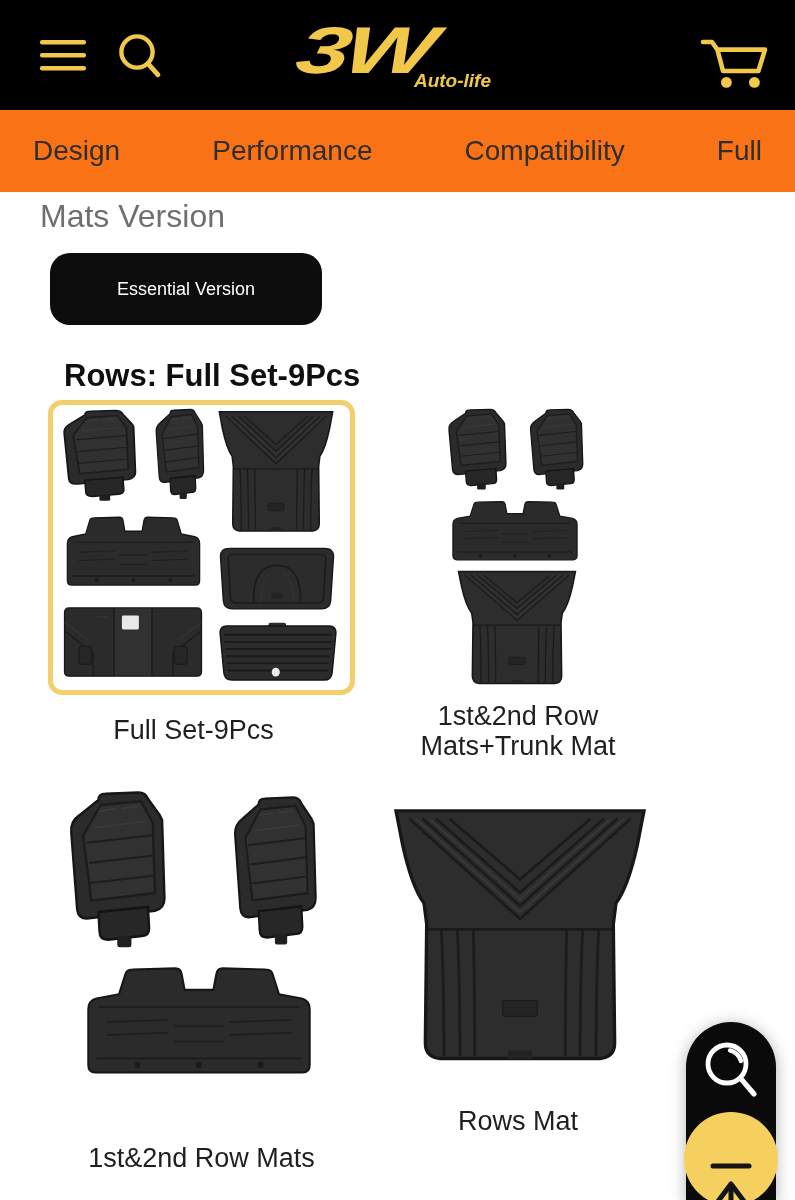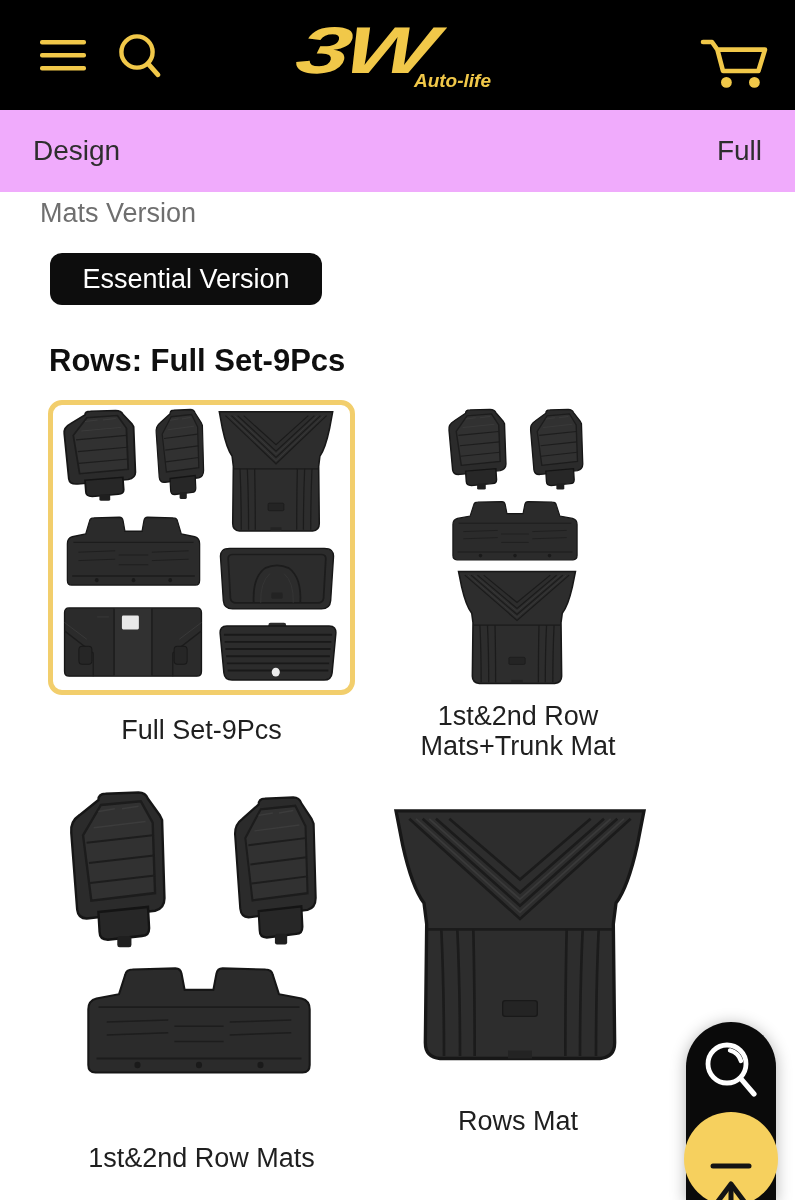--- a/index.html
+++ b/index.html
@@ -11,45 +11,45 @@
   .app-header{position:absolute;left:0;top:0;width:795px;height:110px;background:#000;}
   .icon-btn{position:absolute;cursor:pointer;}
   .logo{position:absolute;left:298px;top:12px;width:195px;height:86px;color:#F1C849;}
   .logo-text{
     font-size:66px;font-weight:700;font-style:italic;line-height:76px;letter-spacing:-4px;
     transform:scaleX(1.45) skewX(-8deg);transform-origin:left center;display:inline-block;
   }
   .logo-tagline{position:absolute;right:2px;bottom:6px;font-size:19px;font-weight:700;font-style:italic;margin-left:15px;}
   
   .main-nav{
-    position:absolute;left:0;top:110px;width:795px;height:82px;background:#f0abfc;
+    position:absolute;left:0;top:110px;width:795px;height:82px;background:#f97316;
     display:flex;align-items:center;justify-content:space-between;
     padding:0 33px;box-sizing:border-box;
   }
   .nav-item{font-size:28px;color:#2E2E2E;cursor:pointer;white-space:nowrap;}
   
-  .mats-version-label{position:absolute;left:40px;top:198px;font-size:27px;color:#6F6F6F;}
+  .mats-version-label{position:absolute;left:40px;top:198px;font-size:32px;color:#6F6F6F;}
   .essential-btn{
-    position:absolute;left:50px;top:253px;width:272px;height:52px;background:#0D0D0D;
-    border:none;border-radius:12px;color:#fff;font-size:27px;font-family:inherit;
+    position:absolute;left:50px;top:253px;width:272px;height:72px;background:#0D0D0D;
+    border:none;border-radius:20px;color:#fff;font-size:18px;font-family:inherit;
     display:flex;align-items:center;justify-content:center;cursor:pointer;
   }
   .rows-heading{position:absolute;left:48px;top:342px;font-size:31px;font-weight:700;color:#0F0F0F;}
   
   .option-box{position:absolute;box-sizing:border-box;cursor:pointer;}
   .option-box.selected{border:5px solid #F2CE6C;border-radius:14px;background:#fff;}
   #opt1{left:48px;top:400px;width:307px;height:295px;}
   #opt2{left:440px;top:405px;width:160px;height:285px;}
   #opt3{left:60px;top:788px;width:272px;height:295px;}
   #opt4{left:378px;top:800px;width:284px;height:276px;}
   .piece{position:absolute;}
   .option-caption{
     position:absolute;text-align:center;font-size:27px;color:#1F1F1F;line-height:1.1;
   }
-  #cap1{left:48px;top:716px;width:307px;}
+  #cap1{left:40px;top:716px;width:307px;}
   #cap2{left:408px;top:702px;width:220px;text-align:center;}
   #cap3{left:48px;top:1107px;width:307px;margin-top:37px;}
   #cap4{left:408px;top:1107px;width:220px;}
   
   .float-capsule{
     position:absolute;left:686px;top:1022px;width:90px;height:180px;background:#0A0A0A;
     border-radius:46px 46px 0 0;box-shadow:0 2px 16px rgba(0,0,0,0.30);cursor:pointer;
   }
   .float-top-circle{
     position:absolute;left:684px;top:1112px;width:94px;height:94px;border-radius:50%;
@@ -174,28 +174,30 @@
   </div>
   <svg class="icon-btn" style="left:698px;top:36px" width="76" height="54" viewBox="0 0 38 27">
     <path d="M2.5 3 L7 3 L9.7 6.8 L33.5 6.8 L30.2 17.5 L12.5 17.5 L9.7 6.8" fill="none" stroke="#F1C849" stroke-width="2.3" stroke-linejoin="round" stroke-linecap="round"></path>
     <circle cx="14.2" cy="23.2" r="2.7" fill="#F1C849"></circle>
     <circle cx="28.2" cy="23.2" r="2.7" fill="#F1C849"></circle>
   </svg>
 </header>
 
 <nav class="main-nav">
   <span class="nav-item">Design</span>
+  <span class="nav-item">Performance</span>
+  <span class="nav-item">Compatibility</span>
   <span class="nav-item">Full</span>
 </nav>
 
 <div class="mats-version-label">Mats Version</div>
 
 <button class="essential-btn">Essential Version</button>
 
-<h2 class="rows-heading" style="margin:1px">Rows: Full Set-9Pcs</h2>
+<h2 class="rows-heading" style="margin:16px">Rows: Full Set-9Pcs</h2>
 
 <div id="opt1" class="option-box selected">
   <svg class="piece" style="left:5px;top:4px;width:90px;height:97px" viewBox="0 0 100 132" preserveAspectRatio="none">
       <use href="#g-front-mat"></use>
     </svg>
   <svg class="piece" style="left:99px;top:3px;width:60px;height:96px" viewBox="0 0 100 132" preserveAspectRatio="none">
       <use href="#g-front-mat"></use>
     </svg>
   <svg class="piece" style="left:159px;top:3px;width:128px;height:130px" viewBox="0 0 210 205" preserveAspectRatio="none">
       <use href="#g-trunk"></use>

